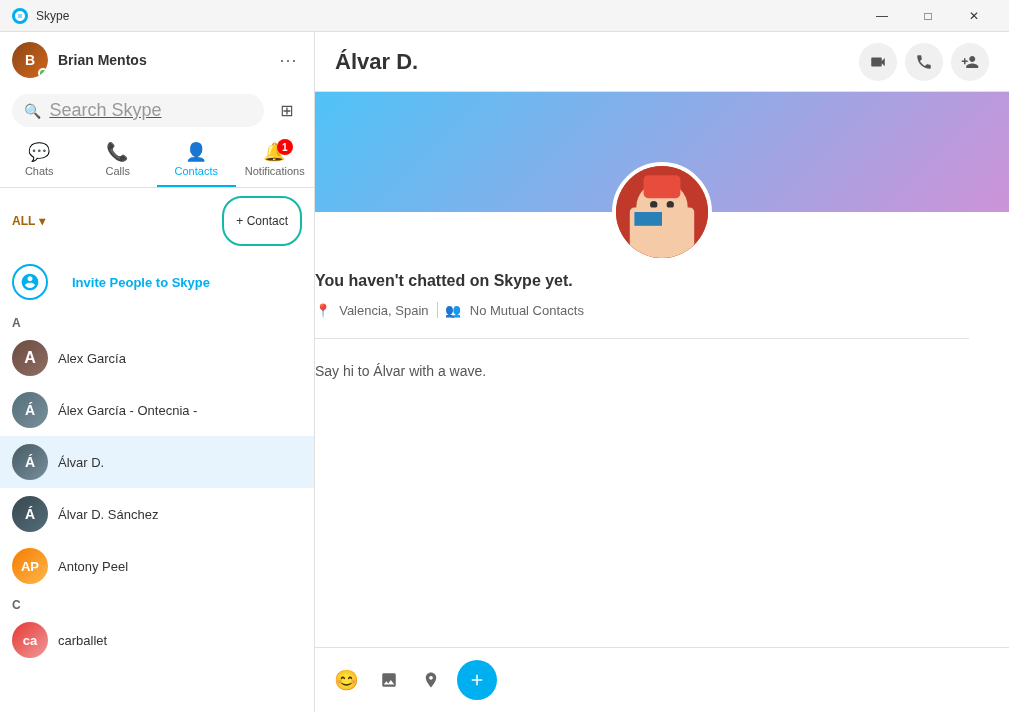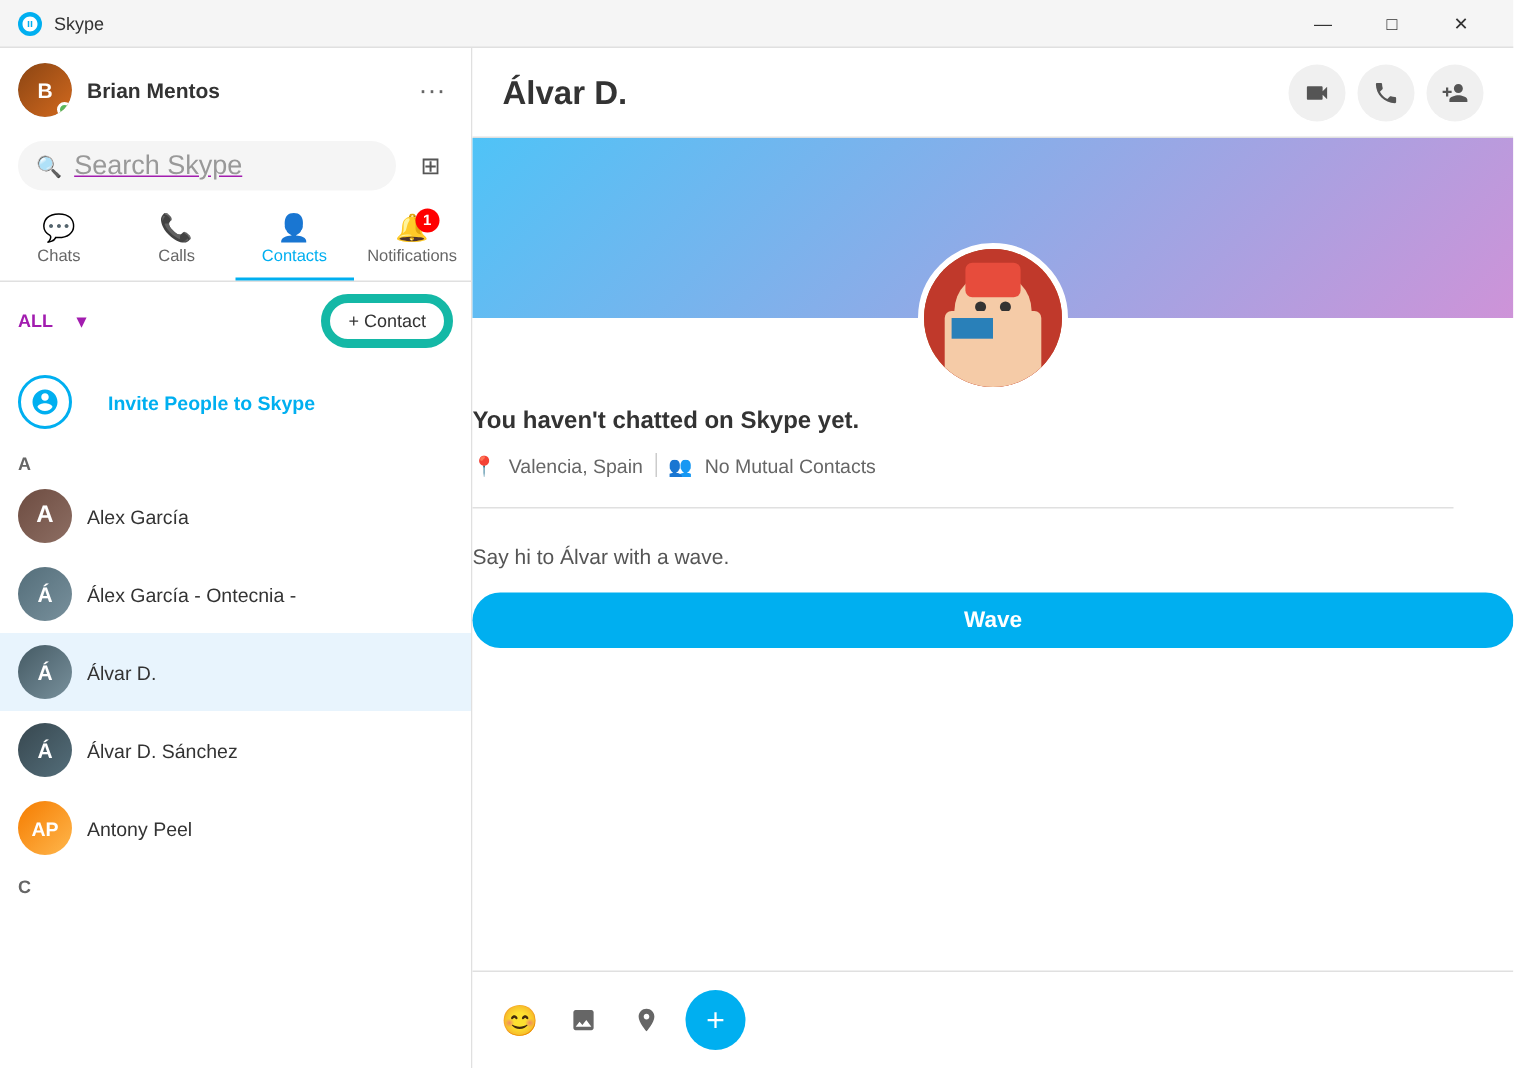--- a/index.html
+++ b/index.html
@@ -47,22 +47,22 @@
     
     .nav-tabs { display: flex; border-bottom: 1px solid #e0e0e0; }
     .nav-tab { flex: 1; display: flex; flex-direction: column; align-items: center; padding: 8px 4px; cursor: pointer; border: none; background: transparent; color: #666; font-size: 11px; gap: 2px; position: relative; }
     .nav-tab.active { color: #00aff0; border-bottom: 2px solid #00aff0; }
     .nav-tab-icon { font-size: 18px; }
     .nav-tab-label { font-size: 11px; }
     .notification-badge { position: absolute; top: 6px; right: calc(50% - 18px); background: #f00; color: #fff; border-radius: 50%; width: 16px; height: 16px; font-size: 10px; display: flex; align-items: center; justify-content: center; font-weight: bold; }
 
     
     .contacts-filter { display: flex; align-items: center; justify-content: space-between; padding: 8px 12px; }
-    .filter-label { font-size: 12px; color: #a21caf; font-weight: 600; cursor: pointer; display: flex; align-items: center; gap: 16px; }
-    .add-contact-btn { display: flex; align-items: center; gap: 4px; background: transparent; border: 6px solid #14b8a6; border-radius: 20px; padding: 5px 12px; font-size: 12px; cursor: pointer; color: #333; }
+    .filter-label { font-size: 12px; color: #a16207; font-weight: 600; cursor: pointer; display: flex; align-items: center; gap: 4px; }
+    .add-contact-btn { display: flex; align-items: center; gap: 4px; background: transparent; border: 2px solid #14b8a6; border-radius: 20px; padding: 16px 12px; font-size: 12px; cursor: pointer; color: #333; }
 
     
     .contacts-list { flex: 1; overflow-y: auto; }
     .contacts-list::-webkit-scrollbar { width: 4px; }
     .contacts-list::-webkit-scrollbar-thumb { background: #ccc; border-radius: 2px; }
 
     .invite-item { display: flex; align-items: center; padding: 10px 12px; gap: 12px; cursor: pointer; }
     .invite-icon { width: 36px; height: 36px; background: #fff; border: 2px solid #00aff0; border-radius: 50%; display: flex; align-items: center; justify-content: center; color: #00aff0; font-size: 18px; flex-shrink: 0; }
     .invite-text { font-size: 13px; font-weight: 600; color: #00aff0; padding-left: 12px; }
 
@@ -220,20 +220,26 @@
 
       <div class="contact-item">
         <div class="contact-avatar" style="background: linear-gradient(135deg,#f57c00,#ffb74d);">
           <span>AP</span>
         </div>
         <span class="contact-name">Antony Peel</span>
       </div>
 
       <div class="section-letter">C</div>
 
+      <div class="contact-item">
+        <div class="contact-avatar" style="background: linear-gradient(135deg,#e53935,#ef9a9a);">
+          <span>ca</span>
+        </div>
+        <span class="contact-name">carballet</span>
+      </div>
 
     </div>
   </div>
 
   <div class="right-panel">
 
     <div class="chat-header">
       <span class="chat-title">Álvar D.</span>
       <div class="header-actions">
         <button class="header-btn">
@@ -276,21 +282,20 @@
       <p class="chat-no-messages">You haven't chatted on Skype yet.</p>
       <div class="chat-info">
         <span>📍</span>
         <span>Valencia, Spain</span>
         <div class="info-divider"></div>
         <span>👥</span>
         <span>No Mutual Contacts</span>
       </div>
       <div class="chat-divider"></div>
       <p class="wave-prompt">Say hi to Álvar with a wave.</p>
-      <button class="wave-btn">Wave</button>
     </div>
 
     <div class="message-input-area">
       <button class="emoji-btn">😊</button>
       <button class="media-btn">
         <svg width="18" height="18" viewBox="0 0 24 24" fill="#666">
             <path d="M21 19V5c0-1.1-.9-2-2-2H5c-1.1 0-2 .9-2 2v14c0 1.1.9 2 2 2h14c1.1 0 2-.9 2-2zM8.5 13.5l2.5 3.01L14.5 12l4.5 6H5l3.5-4.5z"></path>
           </svg>
       </button>
       <button class="media-btn">

